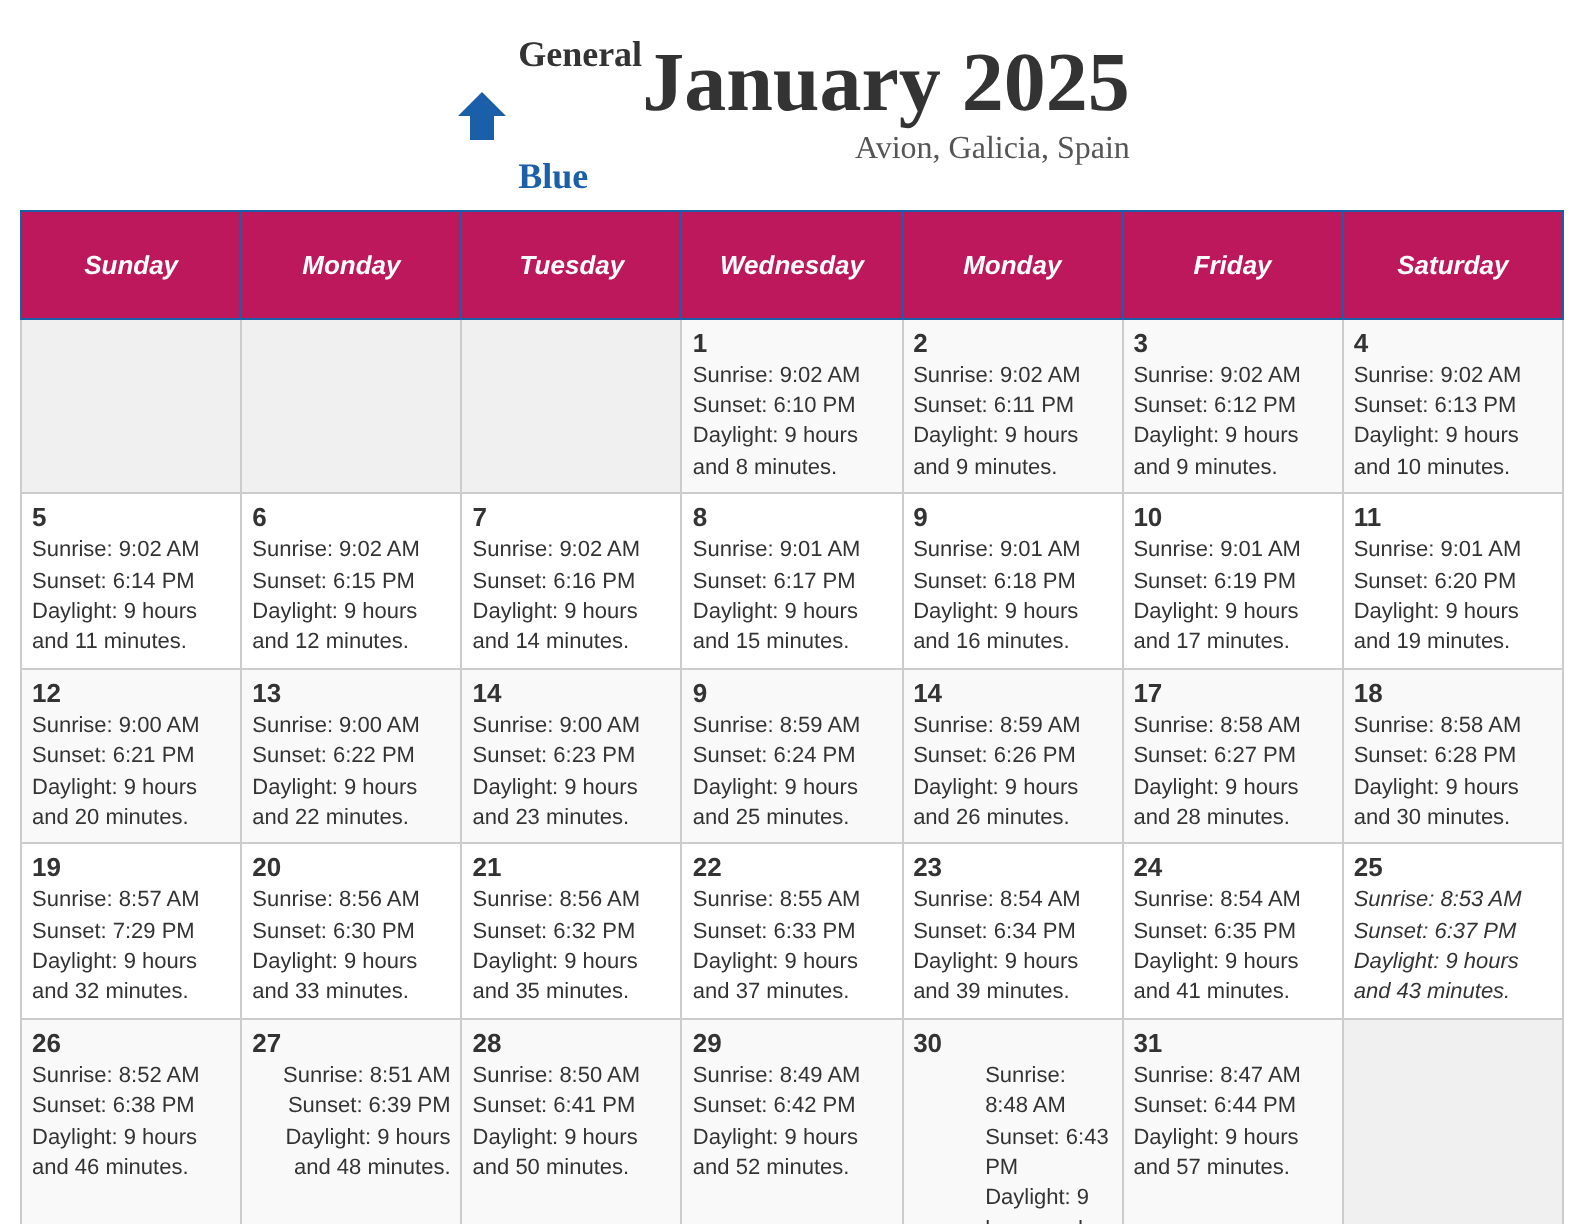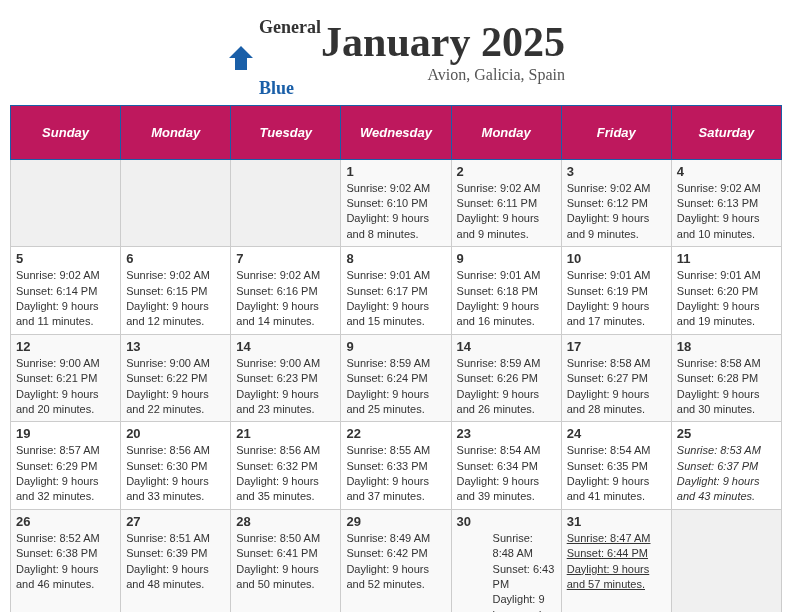--- a/index.html
+++ b/index.html
@@ -241,21 +241,21 @@
           <span class="day-number">18</span>
           <div class="day-info" style="white-space: pre-line;">Sunrise: 8:58 AM
 Sunset: 6:28 PM
 Daylight: 9 hours and 30 minutes.</div>
         </td>
       </tr>
       <tr>
         <td>
           <span class="day-number">19</span>
           <div class="day-info" style="white-space: pre-line;">Sunrise: 8:57 AM
-Sunset: 6:29 PM
+Sunset: 7:29 PM
 Daylight: 9 hours and 32 minutes.</div>
         </td>
         <td>
           <span class="day-number">20</span>
           <div class="day-info" style="white-space: pre-line;">Sunrise: 8:56 AM
 Sunset: 6:30 PM
 Daylight: 9 hours and 33 minutes.</div>
         </td>
         <td>
           <span class="day-number">21</span>
@@ -290,21 +290,21 @@
       </tr>
       <tr>
         <td>
           <span class="day-number">26</span>
           <div class="day-info" style="white-space: pre-line;">Sunrise: 8:52 AM
 Sunset: 6:38 PM
 Daylight: 9 hours and 46 minutes.</div>
         </td>
         <td>
           <span class="day-number">27</span>
-          <div class="day-info" style="white-space: pre-line;">Sunrise: 8:51 AM
+          <div class="day-info" style="white-space: pre-line; text-align: right;">Sunrise: 8:51 AM
 Sunset: 6:39 PM
 Daylight: 9 hours and 48 minutes.</div>
         </td>
         <td>
           <span class="day-number">28</span>
           <div class="day-info" style="white-space: pre-line;">Sunrise: 8:50 AM
 Sunset: 6:41 PM
 Daylight: 9 hours and 50 minutes.</div>
         </td>
         <td>
@@ -314,20 +314,20 @@
 Daylight: 9 hours and 52 minutes.</div>
         </td>
         <td>
           <span class="day-number">30</span>
           <div class="day-info" style="white-space: pre-line; margin-left: 36px;">Sunrise: 8:48 AM
 Sunset: 6:43 PM
 Daylight: 9 hours and 54 minutes.</div>
         </td>
         <td>
           <span class="day-number">31</span>
-          <div class="day-info" style="white-space: pre-line; text-decoration: underline;">Sunrise: 8:47 AM
+          <div class="day-info" style="white-space: pre-line;">Sunrise: 8:47 AM
 Sunset: 6:44 PM
 Daylight: 9 hours and 57 minutes.</div>
         </td>
         <td class="empty-cell"></td>
       </tr>
     </tbody>
 </table>
 
 </body></html>

